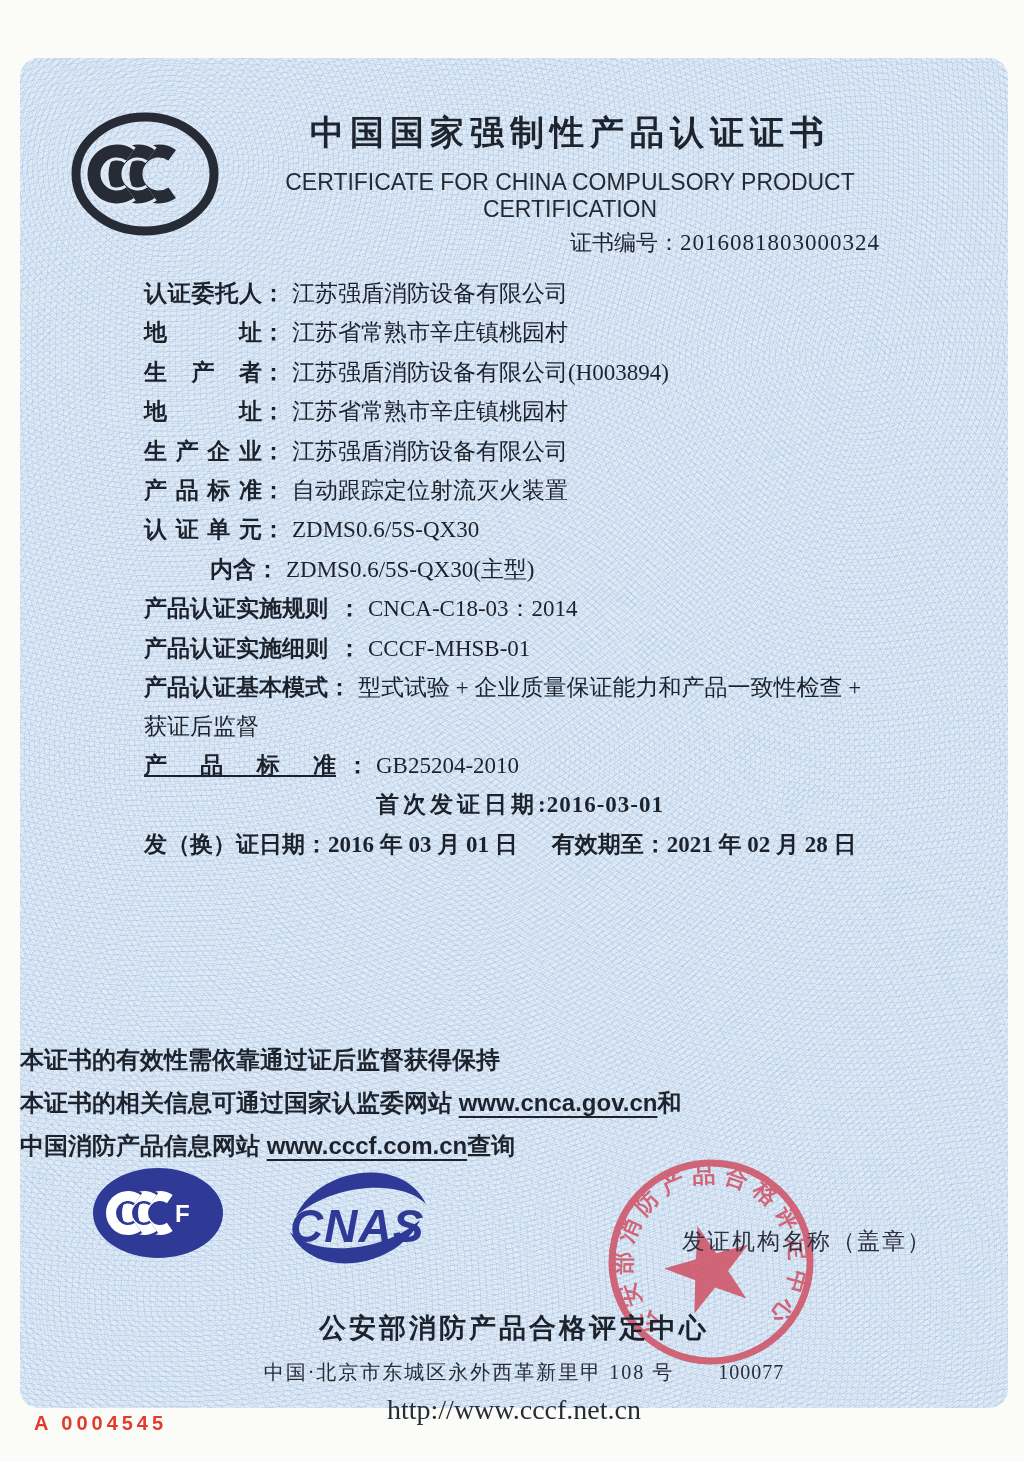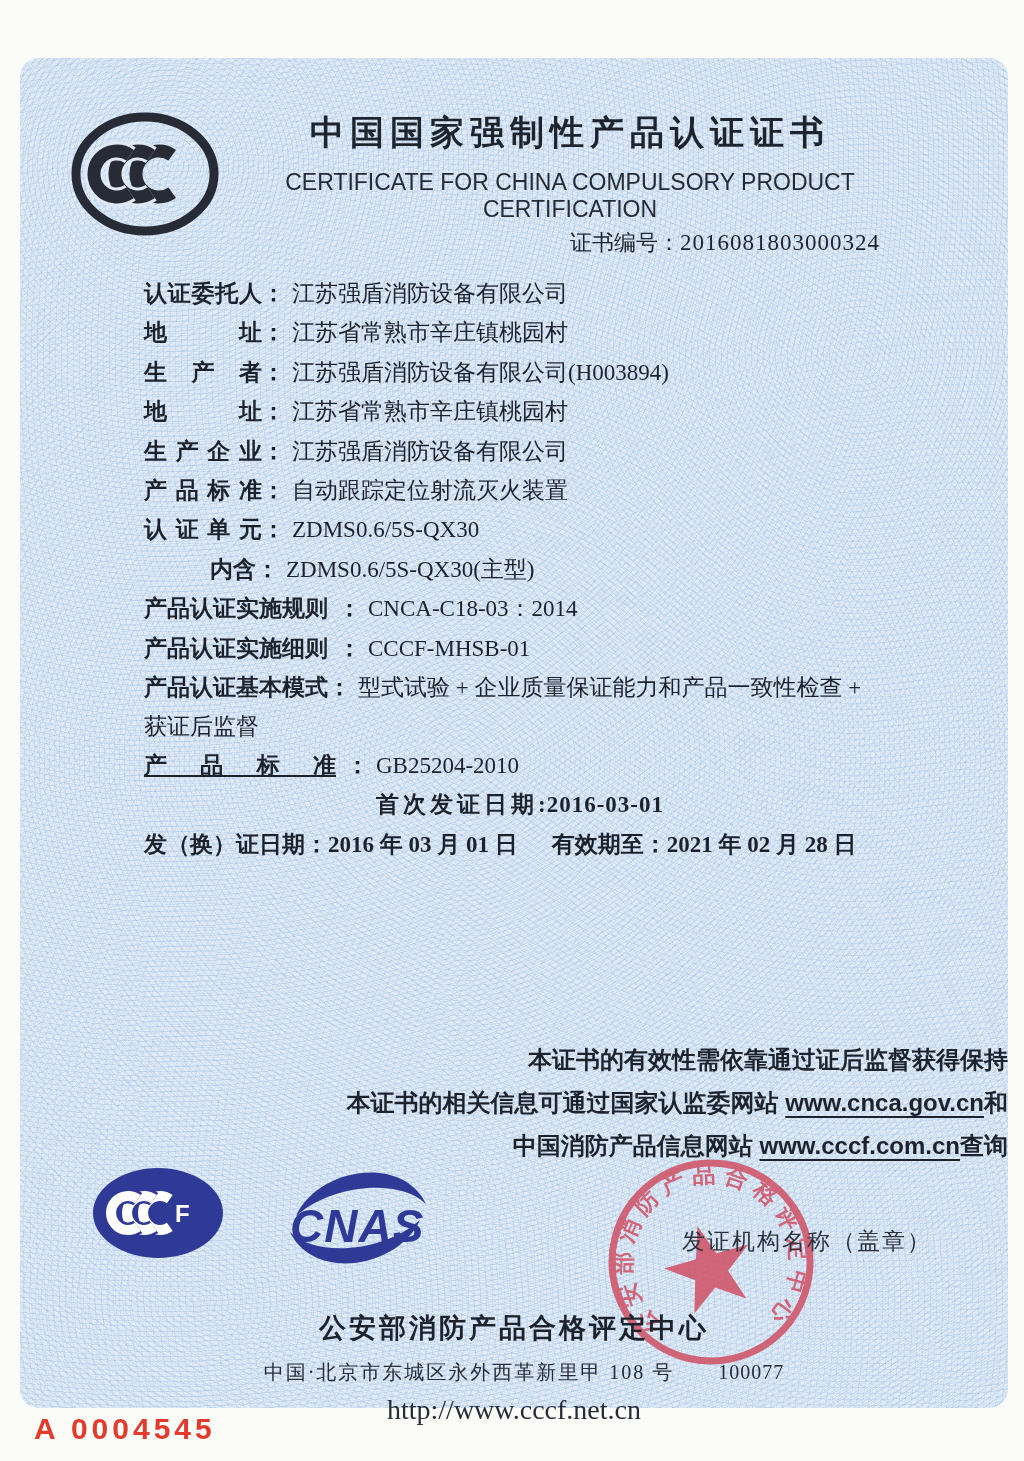--- a/index.html
+++ b/index.html
@@ -36,21 +36,21 @@
   .sp{margin-left:10px;}
   .indent{margin-left:66px;text-align:right;}
   .v{margin-left:7px;font-family:"Liberation Serif","DejaVu Serif",serif;font-weight:normal;}
   .row-center{text-align:center;font-weight:bold;letter-spacing:4px;}
   .row-center .num{font-family:"Liberation Serif","DejaVu Serif",serif;letter-spacing:1px;}
   .row-dates{font-weight:bold;}
   .row-dates .num{font-family:"Liberation Serif","DejaVu Serif",serif;}
   .gap{display:inline-block;width:34px;}
   .bold-para{font-weight:bold;}
   
-  .notes{position:absolute;left:0;top:980px;width:988px;text-align:right;
+  .notes{position:absolute;left:0;top:980px;width:988px;text-align:left;
     font-size:24px;line-height:43px;font-weight:bold;color:#1d232d;}
   .url{font-family:"Liberation Sans","DejaVu Sans",sans-serif;
     text-decoration:underline;text-underline-offset:5px;font-weight:bold;}
   
   .cccf-logo{position:absolute;left:70px;top:1108px;}
   .cnas-logo{position:absolute;left:262px;top:1104px;}
   .accred{position:absolute;left:457px;top:1112px;font-size:21px;line-height:28px;color:#20262f;}
   .accred .cn{letter-spacing:2px;}
   
   .stamp{position:absolute;left:586px;top:1097px;transform:rotate(-8deg);opacity:.82;}
@@ -58,21 +58,21 @@
     letter-spacing:2px;color:#2e323d;font-family:"Liberation Serif","DejaVu Serif",serif;}
   
   .footer{position:absolute;left:0;top:1252px;width:988px;text-align:center;}
   .issuer{font-size:27px;font-weight:bold;letter-spacing:3px;color:#1d232d;}
   .addr{margin-top:13px;font-size:20px;letter-spacing:2px;color:#272d37;
     font-family:"Liberation Serif","DejaVu Serif",serif;padding-left:20px;}
   .addr .postcode{margin-left:44px;letter-spacing:1px;}
   .website{margin-top:8px;font-size:28px;color:#272d37;
     font-family:"Liberation Serif","DejaVu Serif",serif;}
   
-  .serial{position:absolute;left:34px;top:1412px;font-size:30px;font-weight:bold;
+  .serial{position:absolute;left:34px;top:1412px;font-size:20px;font-weight:bold;
     letter-spacing:4px;color:#e23b2e;}
 </style>
 </head>
 <body>
 
 <div class="page">
   <div class="cert">
 
     <span class="ccc-logo">
       <svg width="154" height="128" viewBox="0 0 154 128">

